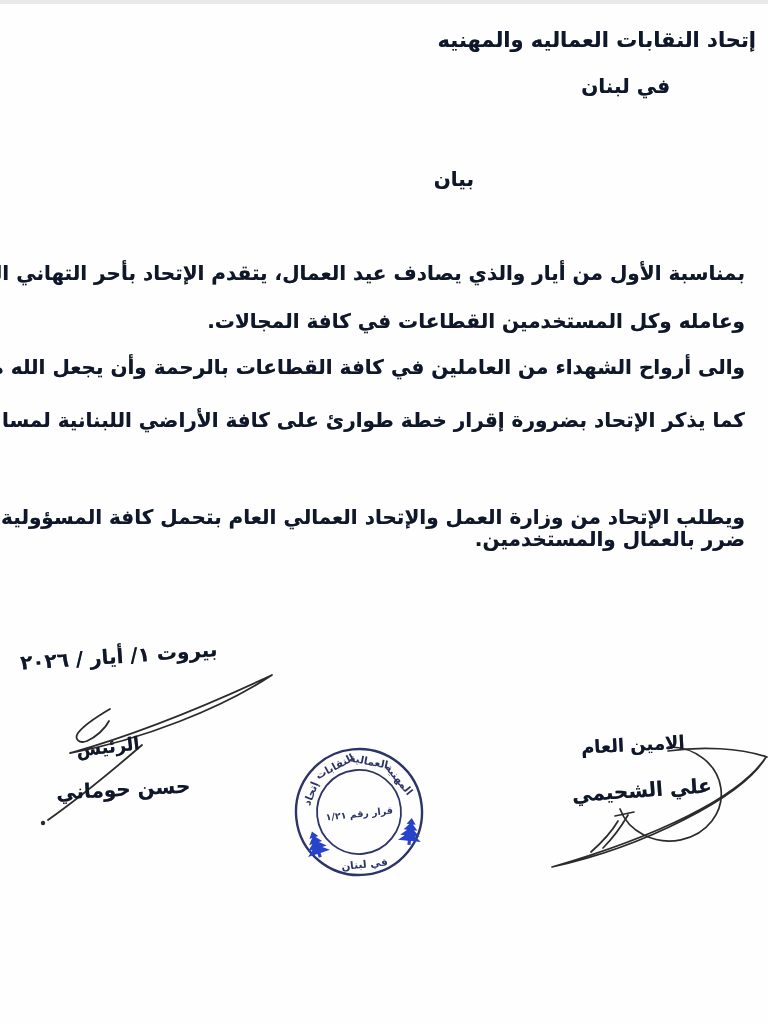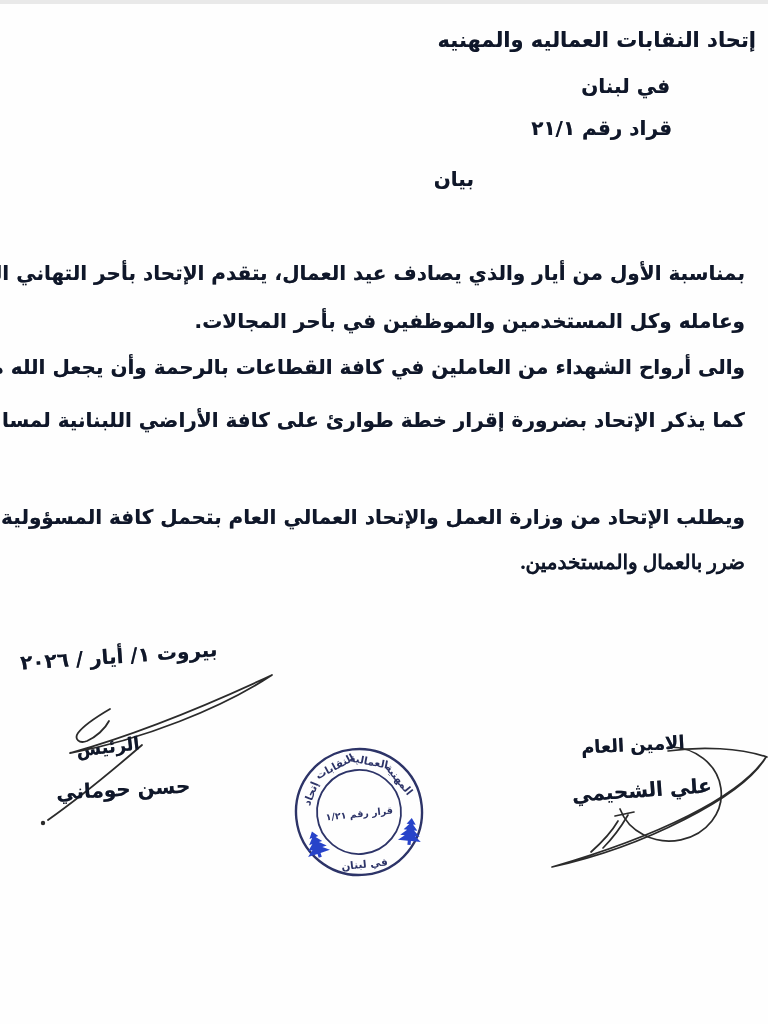--- a/index.html
+++ b/index.html
@@ -26,21 +26,21 @@
   .h3{top:111px;right:96px;font-size:20px;}
   .h4{top:162px;right:294px;font-size:20px;}
   
   .bl{right:23px;font-size:20px;}
   .b1{top:256px;}
   .b2{top:304px;}
   .b3{top:350px;}
   .b4{top:403px;}
   .b5{top:447px;}
   .b6{top:500px;}
-  .b7{top:545px;font-family:Liberation Serif, serif;}
+  .b7{top:522px;}
   
   .date{top:639px;left:20px;font-size:20px;transform:rotate(-4deg);}
   .ptitle{top:731px;left:76px;font-size:18px;transform:rotate(-7deg);}
   .pname{top:772px;left:56px;font-size:20px;transform:rotate(-3deg);}
   .stitle{top:729px;left:581px;font-size:18px;transform:rotate(-3deg);}
   .sname{top:773px;left:572px;font-size:20px;transform:rotate(-4deg);}
   
   .sig{position:absolute;}
   .sig path{fill:none;stroke:#2b2b2b;stroke-linecap:round;stroke-linejoin:round;}
   .sig-left{left:10px;top:660px;}
@@ -49,25 +49,24 @@
   .stamp{position:absolute;left:287px;top:733px;transform:rotate(-6deg);}
   .stamp text{font-family:"DejaVu Sans","Liberation Sans",sans-serif;font-weight:700;}
 </style>
 </head>
 <body>
 
 <div class="page">
 
   <div class="txt h1">إتحاد النقابات العماليه والمهنيه</div>
   <div class="txt h2">في لبنان</div>
-  <div class="txt h3">قراد رقم ٢١/١</div>
   <div class="txt h4">بيان</div>
 
   <div class="txt bl b1">بمناسبة الأول من أيار والذي يصادف عيد العمال، يتقدم الإتحاد بأحر التهاني الى كل عامل</div>
-  <div class="txt bl b2">وعامله وكل المستخدمين والموظفين في بأحر المجالات.</div>
+  <div class="txt bl b2">وعامله وكل المستخدمين القطاعات في كافة المجالات.</div>
   <div class="txt bl b3">والى أرواح الشهداء من العاملين في كافة القطاعات بالرحمة وأن يجعل الله مسكنهم الجنة.</div>
   <div class="txt bl b4">كما يذكر الإتحاد بضرورة إقرار خطة طوارئ على كافة الأراضي اللبنانية لمساعدة العاملين</div>
   <div class="txt bl b6">ويطلب الإتحاد من وزارة العمل والإتحاد العمالي العام بتحمل كافة المسؤولية تجاه ما يلحق من</div>
   <div class="txt bl b7">ضرر بالعمال والمستخدمين.</div>
 
   <div class="txt date">بيروت ١/ أيار / ٢٠٢٦</div>
 
   <svg class="sig sig-left" width="280" height="230" viewBox="0 0 280 230">
     <path stroke-width="1.8" d="M262,11 C200,40 128,70 60,89 C132,76 212,44 262,11 Z"></path>
     <path stroke-width="1.8" d="M100,45 C88,52 74,61 68,69 C64,75 69,80 77,77 C86,73 95,65 99,57"></path>

